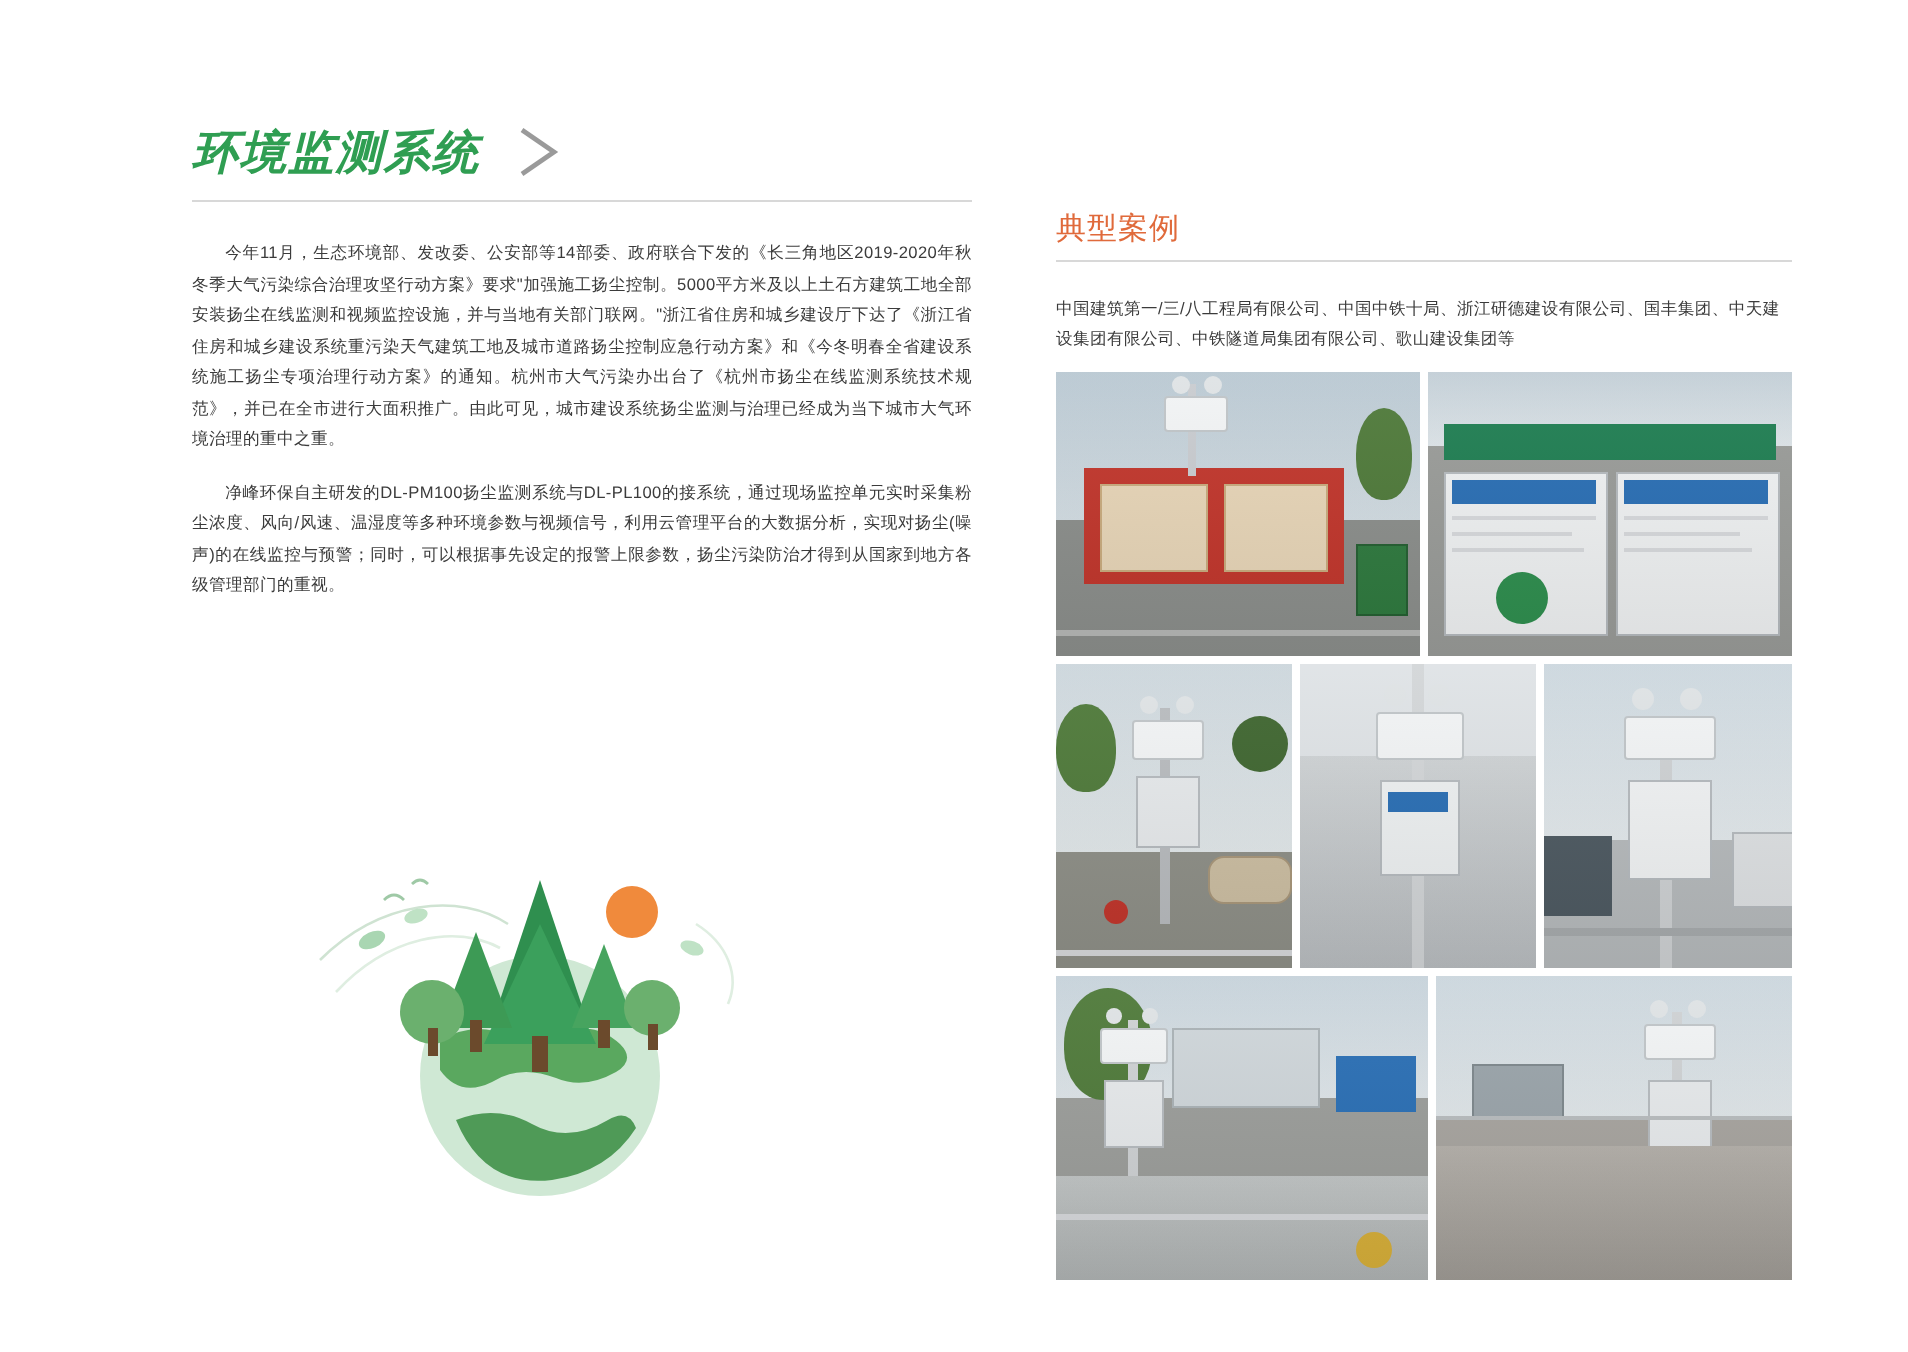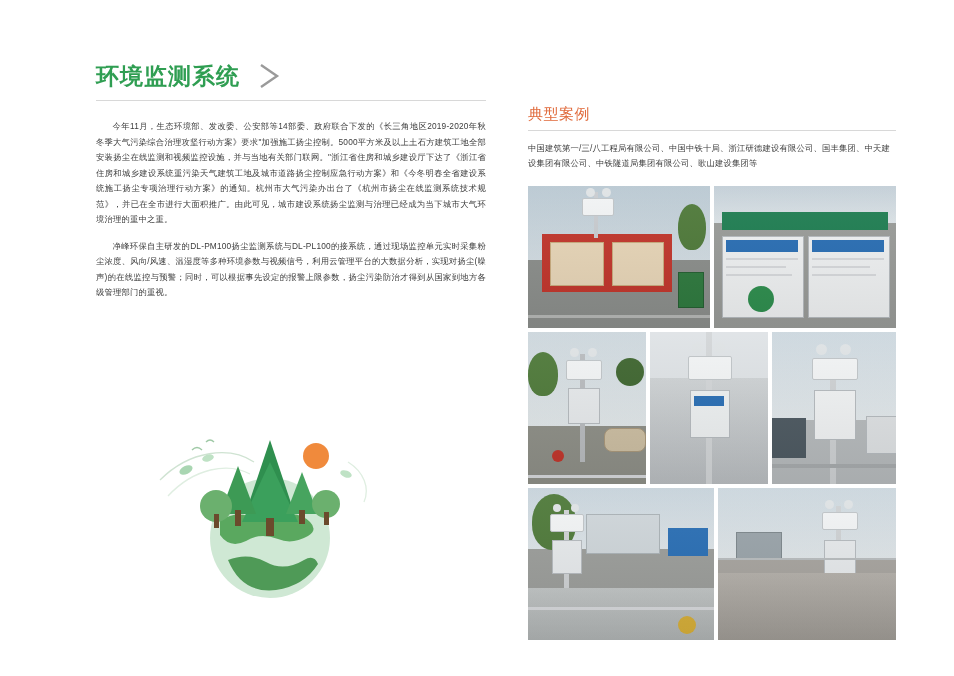--- a/index.html
+++ b/index.html
@@ -25,20 +25,21 @@
   .left-col {
     position: absolute;
     left: 96px;
     top: 58px;
     width: 390px;
   }
   .title-row {
     display: flex;
     align-items: center;
     height: 36px;
+    font-style: italic;
   }
   .main-title {
     font-size: 23px;
     font-weight: bold;
     color: #2f9e52;
     letter-spacing: 1px;
     line-height: 30px;
   }
   .chevron {
     margin-left: 18px;
@@ -91,21 +92,21 @@
     color: #e06a3b;
     letter-spacing: 0.5px;
   }
   .case-rule {
     margin-top: 6px;
     width: 368px;
     height: 1px;
     background: #d8d8d8;
   }
   .case-text {
-    margin-top: 10px;
+    margin-top: 16px;
     font-size: 8.3px;
     line-height: 15px;
     color: #3b3b3b;
     letter-spacing: 0.2px;
   }
   .photo-grid {
     position: absolute;
     left: 528px;
     top: 186px;
     width: 368px;

